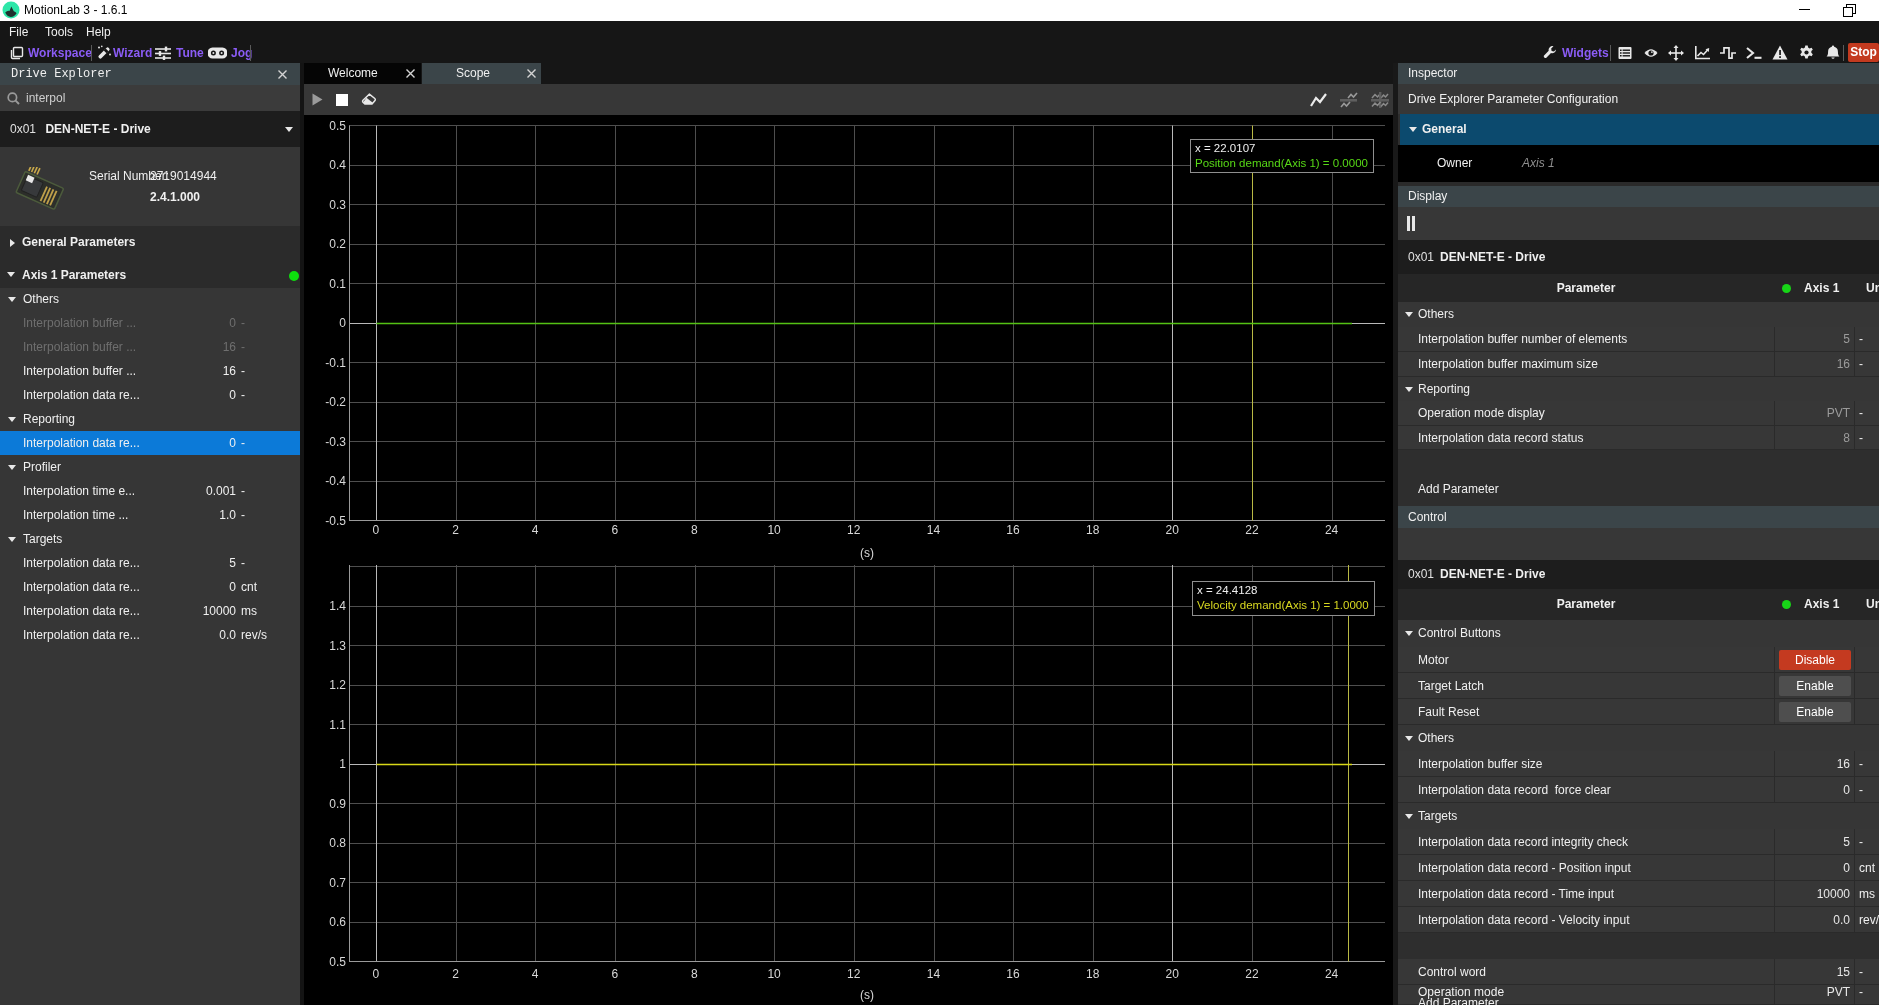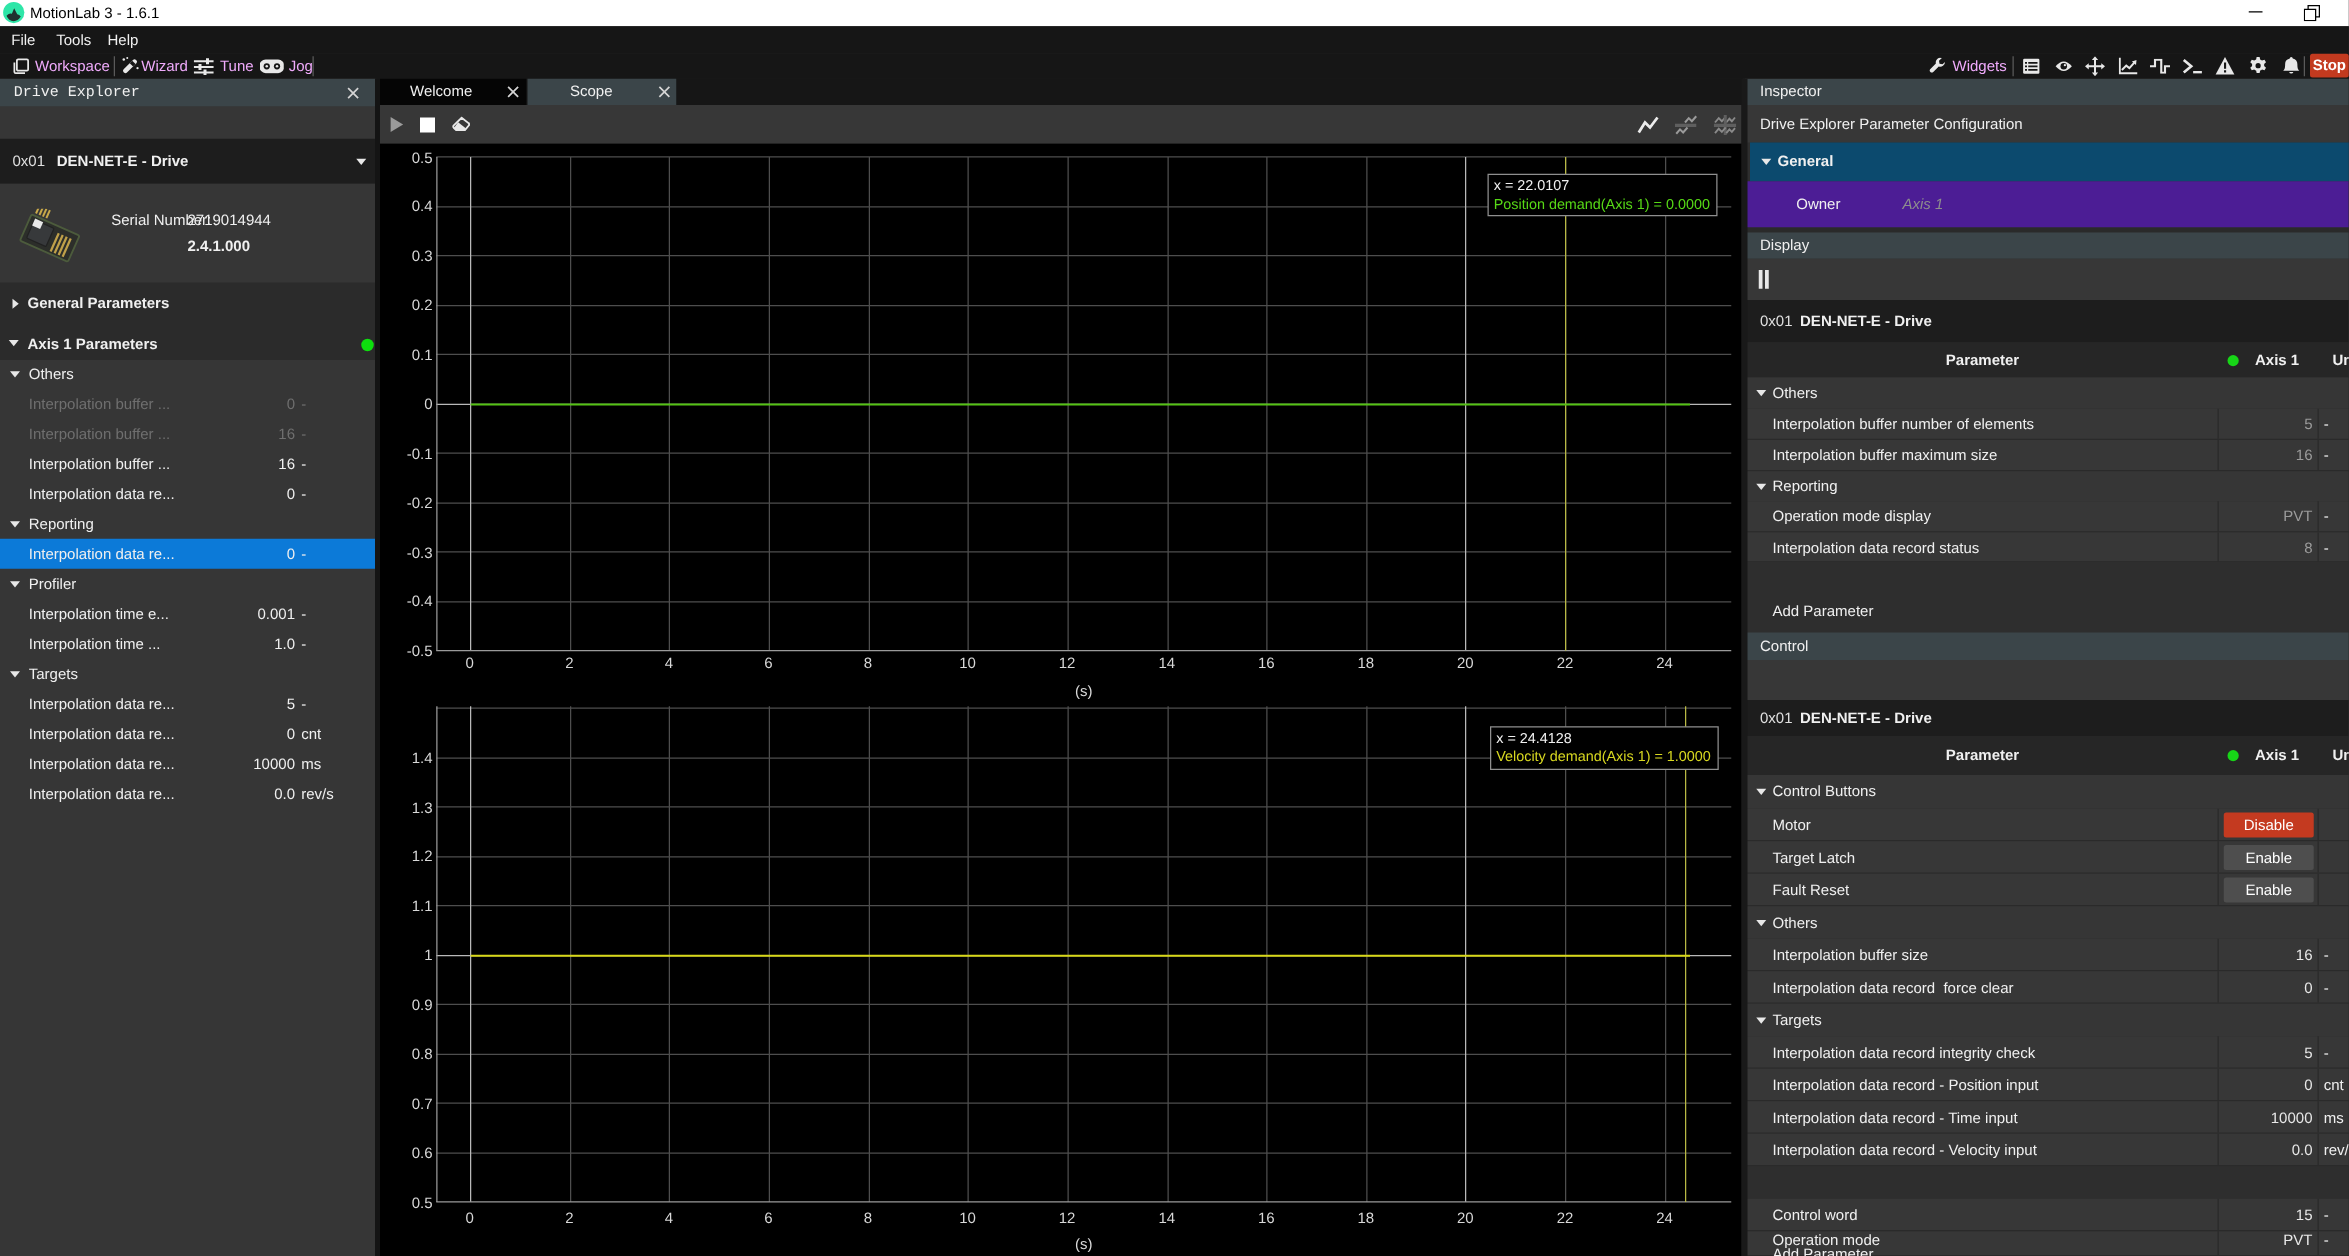--- a/index.html
+++ b/index.html
@@ -3,21 +3,21 @@
 <meta charset="utf-8">
 <style>
 *{margin:0;padding:0;box-sizing:border-box;}
 html,body{width:1879px;height:1005px;overflow:hidden;background:#2d2d2d;
 font-family:"Liberation Sans",sans-serif;font-size:12px;color:#f0f0f0;}
 .abs{position:absolute;}
 #titlebar{position:absolute;left:0;top:0;width:1879px;height:21px;background:#ffffff;color:#000;}
 #menubar{position:absolute;left:0;top:21px;width:1879px;height:22px;background:#161616;}
 #toolbar{position:absolute;left:0;top:43px;width:1879px;height:20px;background:#161616;}
 .menuitem{position:absolute;top:0;height:22px;line-height:22px;color:#f0f0f0;}
-.tbtxt{color:#f0abfc;}
+.tbtxt{color:#8b5cf6;font-weight:bold;}
 #leftpanel{position:absolute;left:0;top:63px;width:300px;height:942px;background:#363636;overflow:hidden;}
 .slatebar{background:#3b4549;color:#f0f0f0;}
 .lprow{position:absolute;left:0;width:300px;height:24px;line-height:24px;}
 .lpname{position:absolute;left:23px;top:0;}
 .lpval{position:absolute;right:64px;top:0;width:80px;text-align:right;}
 .lpunit{position:absolute;left:241px;top:0;}
 .gray{color:#6f6f6f;}
 .sel{background:#0c7ad8;}
 .tri-d{width:0;height:0;border-left:4px solid transparent;border-right:4px solid transparent;border-top:5px solid #e8e8e8;position:absolute;}
 .tri-r{width:0;height:0;border-top:4px solid transparent;border-bottom:4px solid transparent;border-left:5px solid #e8e8e8;position:absolute;}
@@ -171,20 +171,27 @@
 
 <div id="leftpanel">
 
   <div class="abs slatebar" style="left:0;top:0;width:300px;height:22px;line-height:22px;font-family:Liberation Mono, monospace;">
     <span style="margin-left:11px;">Drive Explorer</span>
     <svg class="abs" style="left:277px;top:6px" width="11" height="11" viewBox="0 0 11 11">
         <path d="M1.5 1.5 L9.5 9.5 M9.5 1.5 L1.5 9.5" stroke="#d4d4d4" stroke-width="1.4" fill="none"></path>
       </svg>
   </div>
 
+  <div class="abs" style="left:0;top:22px;width:300px;height:26px;background:#3b3b3b;">
+    <svg class="abs" style="left:7px;top:7px" width="13" height="13" viewBox="0 0 13 13">
+      <circle cx="5.4" cy="5.4" r="4.2" fill="none" stroke="#9a9a9a" stroke-width="1.7"></circle>
+      <line x1="8.6" y1="8.6" x2="12" y2="12" stroke="#9a9a9a" stroke-width="1.9"></line>
+    </svg>
+    <div class="abs" style="left:26px;top:6px;color:#cfcfcf;">interpol</div>
+  </div>
 
   <div class="abs" style="left:0;top:48px;width:300px;height:36px;background:#1d1d1d;line-height:36px;">
     <span style="margin-left:10px;color:#e0e0e0;">0x01</span>
     <span class="b" style="margin-left:6px;">DEN-NET-E - Drive</span>
     <div class="tri-d" style="left:285px;top:16px;"></div>
   </div>
 
   <div class="abs" style="left:0;top:84px;width:300px;height:85px;background:#363636;">
     <svg class="abs" style="left:15px;top:20px" width="50px" height="46px" viewBox="0 0 50 46">
       <g transform="rotate(24 25 23)">
@@ -473,21 +480,21 @@
 </div>
 <div class="abs" style="left:300px;top:63px;width:4px;height:942px;background:#141414;"></div>
 <div class="abs" style="left:1393px;top:63px;width:5px;height:942px;background:#191919;z-index:5;"></div>
 
 <div id="rightpanel">
   <div class="abs slatebar" style="left:0;top:0;width:483px;height:21px;line-height:21px;"><span style="margin-left:12px;">Inspector</span></div>
   <div class="abs" style="left:0;top:21px;width:483px;height:30px;background:#373737;line-height:30px;"><span style="margin-left:12px;">Drive Explorer Parameter Configuration</span></div>
   <div class="abs" style="left:4px;top:51px;width:483px;height:31px;background:#0c4a6e;line-height:31px;">
     <div class="tri-d" style="left:9px;top:13px;"></div><span class="b" style="margin-left:22px;">General</span>
   </div>
-  <div class="abs" style="left:0;top:82px;width:483px;height:37px;background:#4c1d95;line-height:37px;">
+  <div class="abs" style="left:0;top:82px;width:483px;height:37px;background:#000000;line-height:37px;">
     <span style="margin-left:41px;">Owner</span>
     <span class="abs" style="left:126px;top:0;color:#8e8e8e;font-style:italic;">Axis 1</span>
   </div>
   <div class="abs" style="left:0;top:119px;width:483px;height:4px;background:#2a2a2a;"></div>
   <div class="abs slatebar" style="left:0;top:123px;width:483px;height:21px;line-height:21px;"><span style="margin-left:12px;">Display</span></div>
   <div class="abs" style="left:0;top:144px;width:483px;height:33px;background:#373737;">
     <div class="abs" style="left:11px;top:9px;width:3px;height:15px;background:#e8e8e8;"></div>
     <div class="abs" style="left:16px;top:9px;width:3px;height:15px;background:#e8e8e8;"></div>
   </div>
   <div class="abs" style="left:0;top:177px;width:483px;height:34px;background:#1d1d1d;line-height:34px;">

